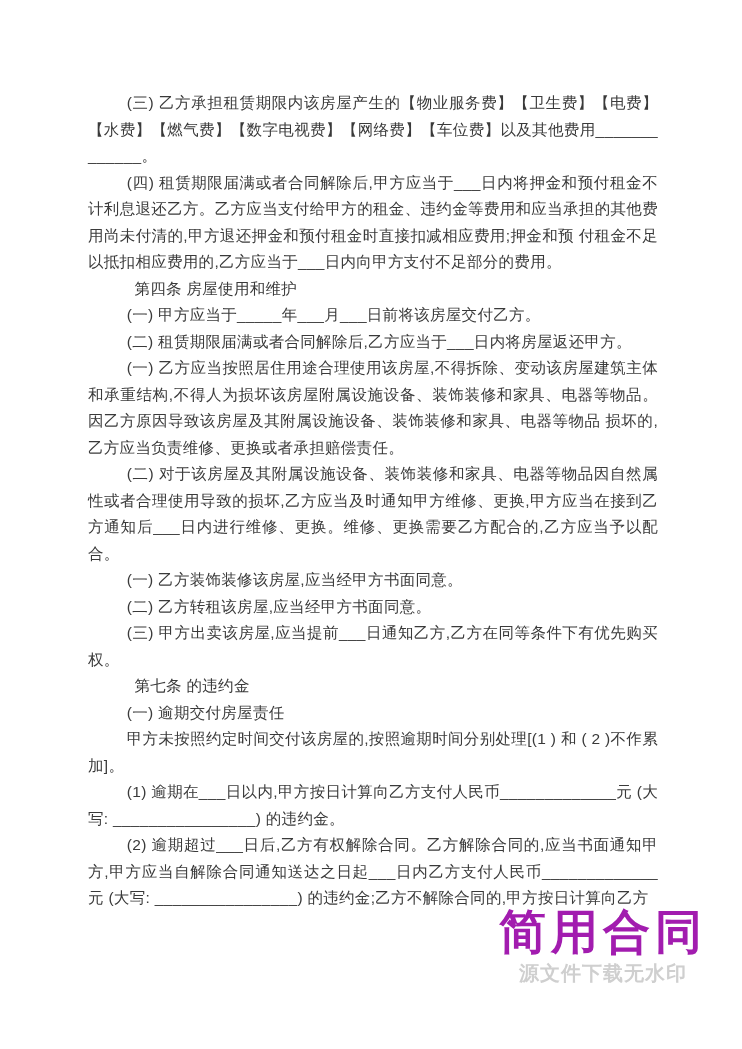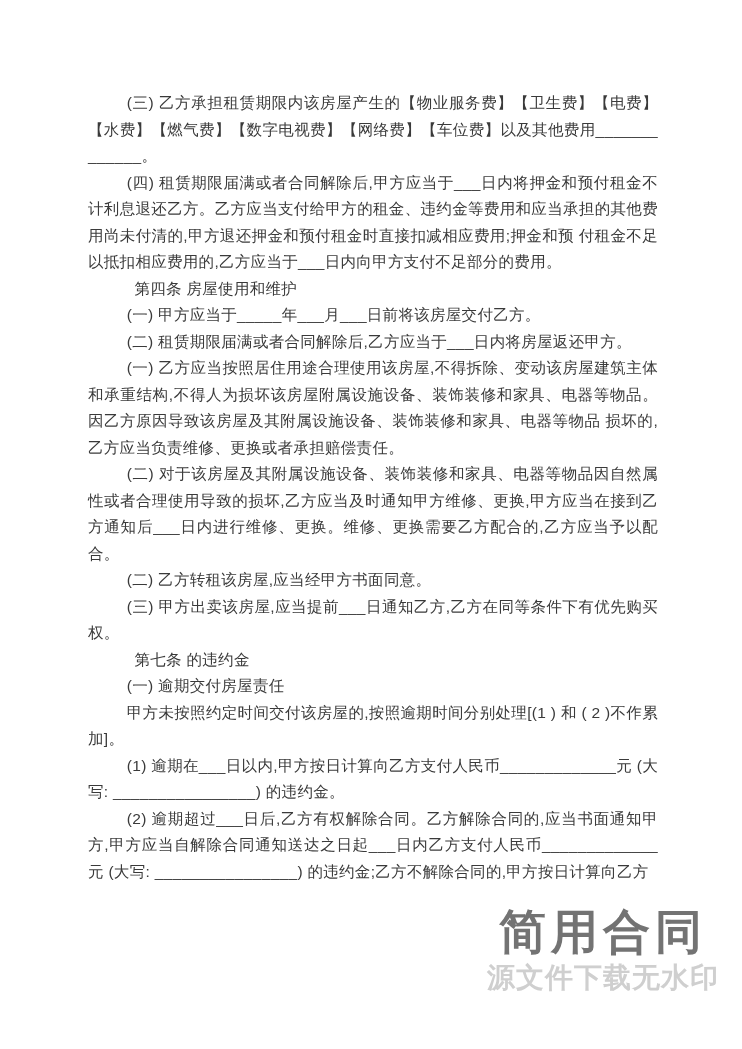--- a/index.html
+++ b/index.html
@@ -45,43 +45,44 @@
     font-weight: 700;
     pointer-events: none;
   }
   .wm-line1 {
     font-size: 47px;
     line-height: 1.12;
     letter-spacing: 5px;
     white-space: nowrap;
   }
   .wm-line2 {
-    font-size: 28px;
+    font-size: 20px;
     line-height: 1.2;
     letter-spacing: 1px;
     margin-top: 2px;
     white-space: nowrap;
   }
 </style>
 </head>
 <body style="background: rgb(255, 255, 255);">
 
 <div class="watermark">
-  <div class="wm-line1" style="color: #737373;">简用合同</div>
+  <div class="wm-line1" style="color: #a21caf;">简用合同</div>
   <div class="wm-line2" style="color: rgb(207, 207, 207);">源文件下载无水印</div>
 </div>
 
 <div class="doc" style="color: rgb(58, 58, 58);">
     <p class="para">(三) 乙方承担租赁期限内该房屋产生的【物业服务费】【卫生费】【电费】【水费】【燃气费】【数字电视费】【网络费】【车位费】以及其他费用_____________。</p>
     <p class="para">(四) 租赁期限届满或者合同解除后,甲方应当于___日内将押金和预付租金不计利息退还乙方。乙方应当支付给甲方的租金、违约金等费用和应当承担的其他费用尚未付清的,甲方退还押金和预付租金时直接扣减相应费用;押金和预 付租金不足以抵扣相应费用的,乙方应当于___日内向甲方支付不足部分的费用。</p>
     <p class="para heading">第四条 房屋使用和维护</p>
     <p class="para">(一) 甲方应当于_____年___月___日前将该房屋交付乙方。</p>
     <p class="para">(二) 租赁期限届满或者合同解除后,乙方应当于___日内将房屋返还甲方。</p>
     <p class="para">(一) 乙方应当按照居住用途合理使用该房屋,不得拆除、变动该房屋建筑主体和承重结构,不得人为损坏该房屋附属设施设备、装饰装修和家具、电器等物品。因乙方原因导致该房屋及其附属设施设备、装饰装修和家具、电器等物品 损坏的,乙方应当负责维修、更换或者承担赔偿责任。</p>
     <p class="para">(二) 对于该房屋及其附属设施设备、装饰装修和家具、电器等物品因自然属性或者合理使用导致的损坏,乙方应当及时通知甲方维修、更换,甲方应当在接到乙方通知后___日内进行维修、更换。维修、更换需要乙方配合的,乙方应当予以配合。</p>
+    <p class="para">(一) 乙方装饰装修该房屋,应当经甲方书面同意。</p>
     <p class="para">(二) 乙方转租该房屋,应当经甲方书面同意。</p>
     <p class="para">(三) 甲方出卖该房屋,应当提前___日通知乙方,乙方在同等条件下有优先购买权。</p>
     <p class="para heading">第七条 的违约金</p>
     <p class="para">(一) 逾期交付房屋责任</p>
     <p class="para">甲方未按照约定时间交付该房屋的,按照逾期时间分别处理[(1 ) 和 ( 2 )不作累加]。</p>
     <p class="para">(1) 逾期在___日以内,甲方按日计算向乙方支付人民币_____________元 (大写: ________________) 的违约金。</p>
     <p class="para">(2) 逾期超过___日后,乙方有权解除合同。乙方解除合同的,应当书面通知甲方,甲方应当自解除合同通知送达之日起___日内乙方支付人民币_____________元 (大写: ________________) 的违约金;乙方不解除合同的,甲方按日计算向乙方</p>
   </div>
 
 </body></html>

